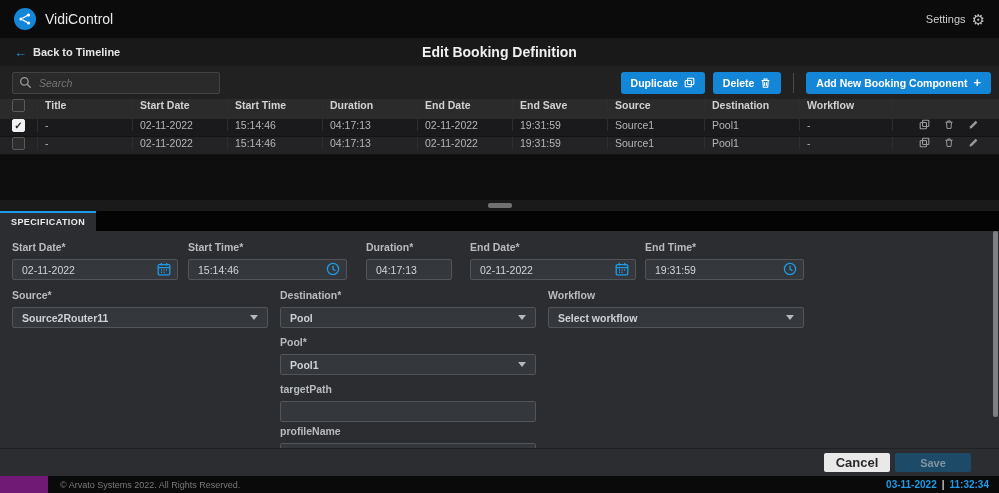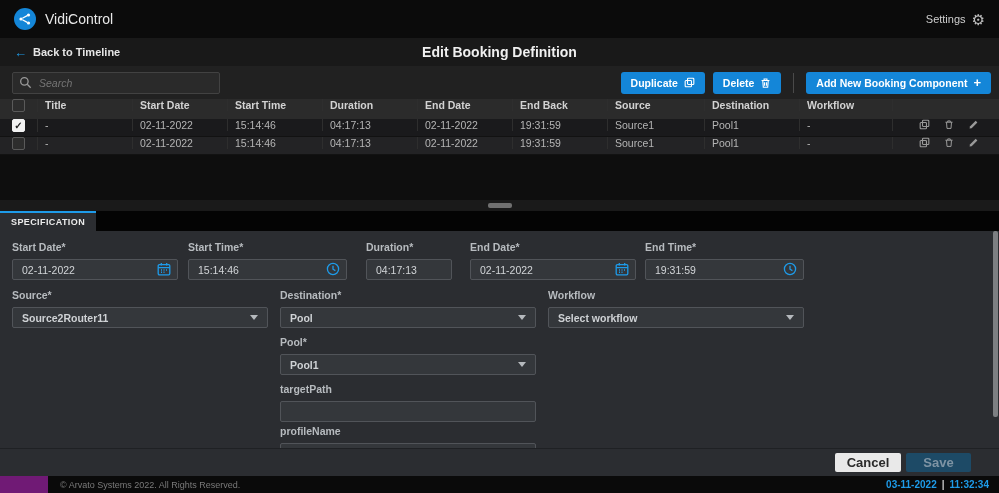--- a/index.html
+++ b/index.html
@@ -77,21 +77,21 @@
   .fg-destination{ left:280px; top:58px; width:256px; }
   .fg-workflow   { left:548px; top:58px; width:256px; }
   .fg-pool       { left:280px; top:105px; width:256px; }
   .fg-targetpath { left:280px; top:152px; width:256px; }
   .fg-profilename{ left:280px; top:194px; width:256px; }
   .sb-thumb { position:absolute; right:1px; top:0; width:5px; height:186px; background:#7d7f82; border-radius:2px; cursor:pointer; }
 
   
   .btnstrip { position:absolute; top:448px; left:0; right:0; height:28px; background:#2b2d31; border-top:1px solid #1f2124; display:flex; align-items:center; justify-content:flex-end; gap:5px; padding-right:28px; }
   .btn-cancel { width:66px; height:19px; background:#e9e9e9; color:#2a2a2a; border:none; border-radius:2px; font-size:13px; font-weight:bold; cursor:pointer; font-family:"Liberation Sans",sans-serif; }
-  .btn-save { width:65px; height:19px; background:#1d4a66; color:#7e94a4; border:none; border-radius:2px; font-size:13px; font-weight:bold; cursor:default; font-family:"Liberation Sans",sans-serif; }
+  .btn-save { width:76px; height:19px; background:#1d4a66; color:#7e94a4; border:none; border-radius:2px; font-size:11px; font-weight:bold; cursor:default; font-family:"Liberation Sans",sans-serif; }
   .footer { position:absolute; top:476px; left:0; right:0; height:17px; background:#0a0a0a; display:flex; align-items:center; justify-content:space-between; padding:0 10px 0 12px;margin-left:48px; }
   .copyright { color:#7a7a7a; font-size:9px; }
   .datetime { font-size:10px; font-weight:bold; color:#1e9be9; display:flex; gap:5px; align-items:center; }
   .dt-sep { color:#c9c9c9; }
   svg { display:block; }
 </style>
 </head>
 <body>
 
 <div class="screen">
@@ -158,21 +158,21 @@
     <div class="tbl">
       <div class="tbl-row tbl-head">
         <div class="cell c-check">
             <span class="cb"></span>
           </div>
         <div class="cell c-title">Title</div>
         <div class="cell c-sd">Start Date</div>
         <div class="cell c-st">Start Time</div>
         <div class="cell c-dur">Duration</div>
         <div class="cell c-ed">End Date</div>
-        <div class="cell c-et">End Back</div>
+        <div class="cell c-et">End Save</div>
         <div class="cell c-src">Source</div>
         <div class="cell c-dst">Destination</div>
         <div class="cell c-wf">Workflow</div>
         <div class="cell c-act"></div>
       </div>
 
       <div class="tbl-row data-row row-1">
         <div class="cell c-check">
             <span class="cb checked">✓</span>
           </div>

